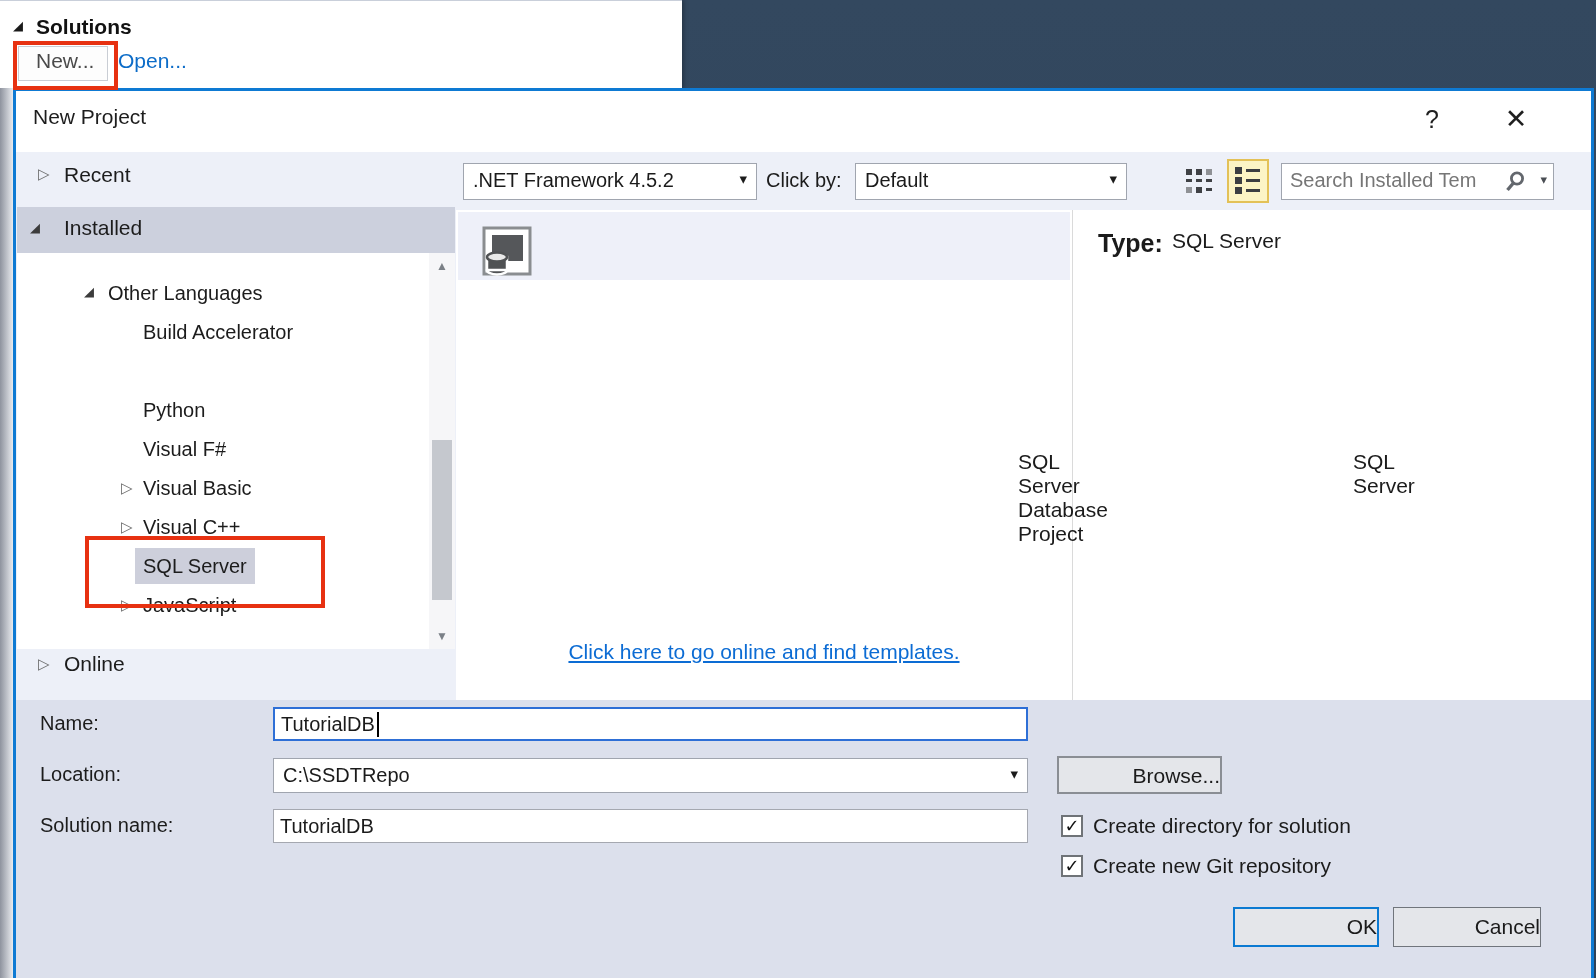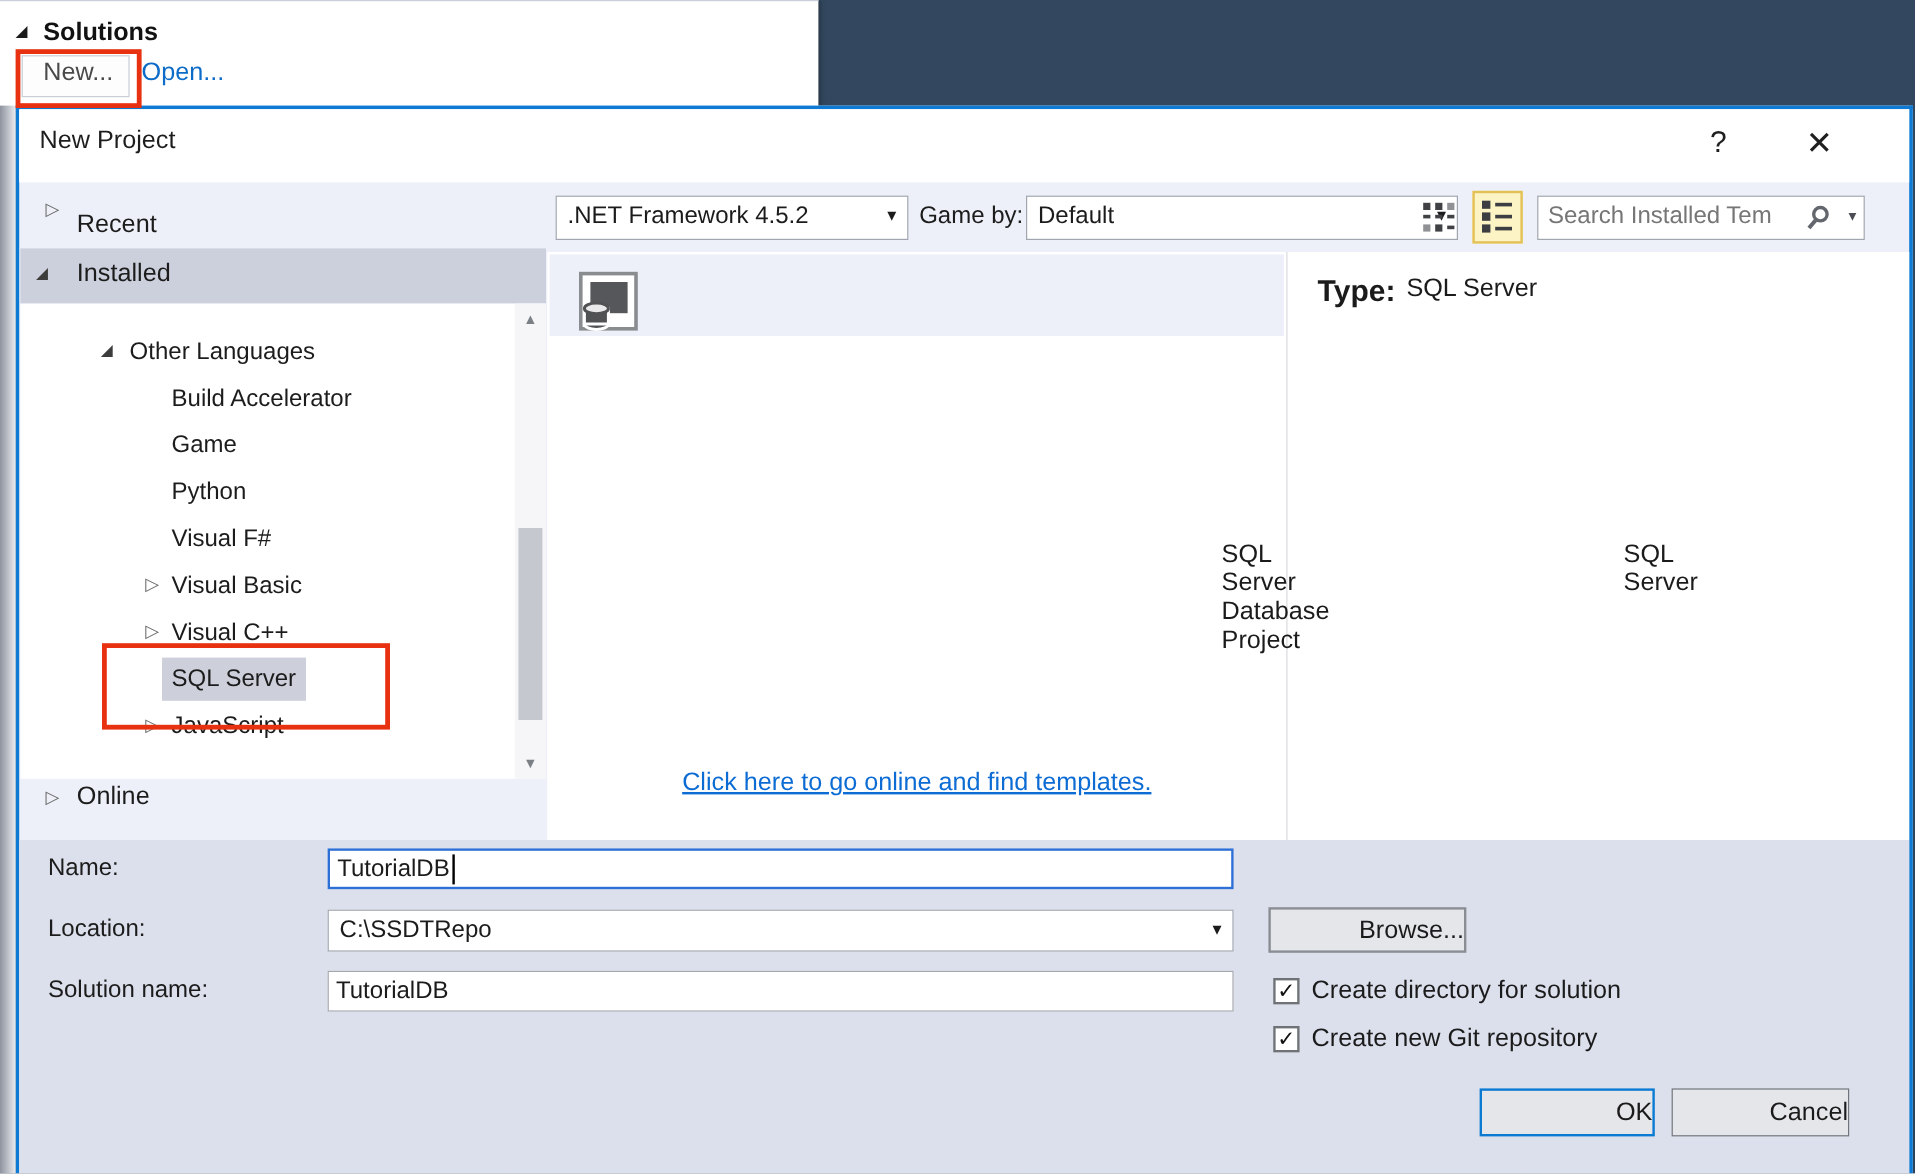--- a/index.html
+++ b/index.html
@@ -94,38 +94,35 @@
 
   <div class="abs dialog"></div>
   <div class="abs left-sliver"></div>
 
   <div class="abs titlebar"></div>
   <span class="abs dlg-title">New Project</span>
   <span class="abs help-btn">?</span>
   <span class="abs close-btn">✕</span>
 
   <span class="abs exp-closed" style="left:38px;top:165px;">▷</span>
-  <span class="abs nav-row-lbl" style="left:64px;top:163px;margin-top:12px;">Recent</span>
+  <span class="abs nav-row-lbl" style="left:64px;top:163px;">Recent</span>
 
   <div class="abs installed-row">
     <span class="abs exp-open" style="left:13px;top:13px;">◢</span>
     <span class="nav-row-lbl abs" style="left:47px;top:9px;">Installed</span>
   </div>
 
   <div class="abs tree-panel">
     <div class="tree-row" style="top:22px;">
       <span class="tree-exp exp-open" style="left:67px;top:-1px;">◢</span>
       <span class="tree-lbl" style="left:91px;">Other Languages</span>
     </div>
     <div class="tree-row" style="top:61px;">
       <span class="tree-lbl" style="left:126px;">Build Accelerator</span>
     </div>
-    <div class="tree-row" style="top:100px;">
-      <span class="tree-lbl" style="left:126px;">Game</span>
-    </div>
     <div class="tree-row" style="top:178px;">
       <span class="tree-lbl" style="left:126px;">Visual F#</span>
     </div>
     <div class="tree-row" style="top:139px;">
       <span class="tree-lbl" style="left:126px;">Python</span>
     </div>
     <div class="tree-row" style="top:217px;">
       <span class="tree-exp exp-closed" style="left:104px;">▷</span>
       <span class="tree-lbl" style="left:126px;">Visual Basic</span>
     </div>
@@ -150,22 +147,22 @@
 
   <div class="abs red-box" style="left:85px;top:536px;width:232px;height:64px;"></div>
 
   <span class="abs exp-closed" style="left:38px;top:655px;">▷</span>
   <span class="abs nav-row-lbl" style="left:64px;top:652px;">Online</span>
 
   <div class="abs combo" style="left:463px;top:163px;width:294px;height:37px;">
     <span class="val">.NET Framework 4.5.2</span>
     <span class="arr">▾</span>
   </div>
-  <span class="abs txt" style="left:766px;top:169px;">Game by:</span>
-  <div class="abs combo" style="left:855px;top:163px;width:360px;height:37px;">
+  <span class="abs txt" style="left:766px;top:169px;">Click by:</span>
+  <div class="abs combo" style="left:855px;top:163px;width:272px;height:37px;">
     <span class="val">Default</span>
     <span class="arr">▾</span>
   </div>
 
   <div class="abs" style="left:1185px;top:168px;width:30px;height:27px;">
     <svg width="30" height="27" viewBox="0 0 30 27">
       <rect x="1" y="1" width="6" height="6" fill="#3f4145"></rect>
         <rect x="11" y="1" width="6" height="6" fill="#3f4145"></rect>
         <rect x="21" y="1" width="6" height="6" fill="#8f9195"></rect>
       <rect x="1" y="11" width="6" height="3" fill="#3f4145"></rect>

